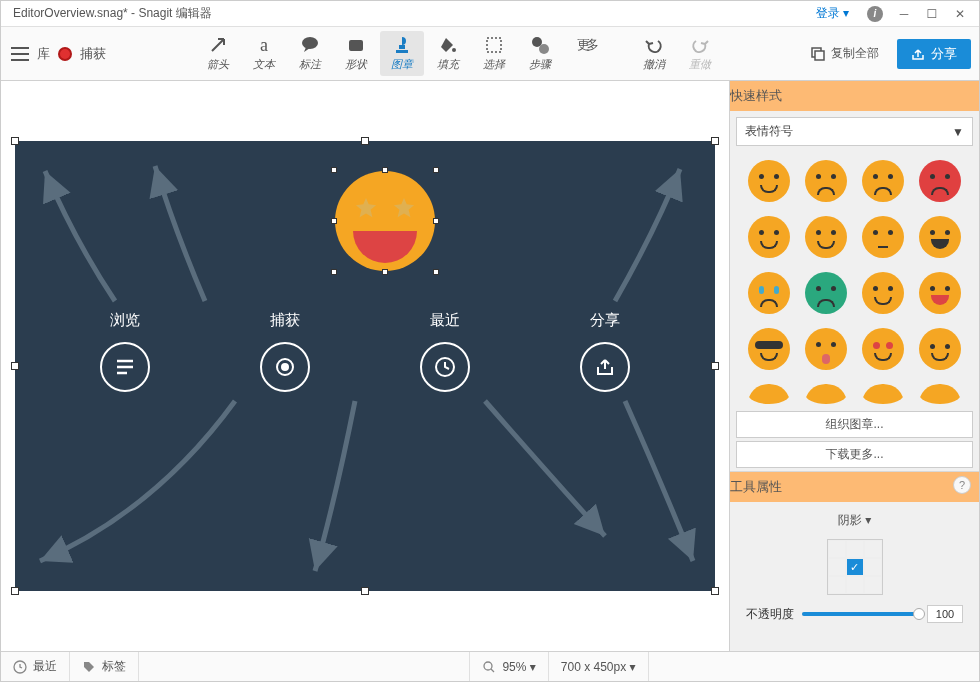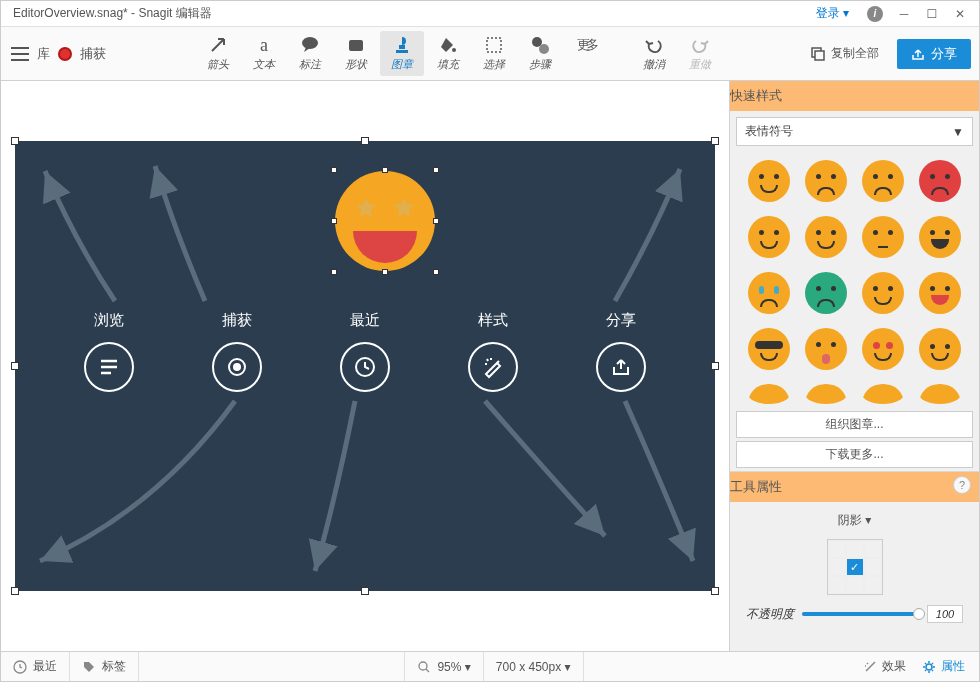--- a/index.html
+++ b/index.html
@@ -73,21 +73,21 @@
 .emoji-cell .e-mouth { position: absolute; bottom: 9px; left: 12px; width: 18px; height: 8px; border: 2px solid #333; border-top: none; border-radius: 0 0 20px 20px; }
 .emoji-cell.angry { background: #e04040; }
 .emoji-cell.teal { background: #2aa87e; }
 .panel-btn { margin: 3px 6px; background: #fff; border: 1px solid #ccc; padding: 4px; text-align: center; font-size: 12px; color: #555; }
 
 .props-body { padding: 10px; display: flex; flex-direction: column; align-items: center; gap: 10px; flex: 1; }
 .shadow-label { color: #555; font-size: 12px; }
 .shadow-grid { display: grid; grid-template-columns: repeat(3, 18px); grid-template-rows: repeat(3, 18px); border: 1px solid #ccc; }
 .shadow-grid div { border: 1px solid #eee; }
 .shadow-grid .sel { background: #1a8cd8; color: #fff; display: flex; align-items: center; justify-content: center; font-size: 11px; }
-.opacity-row { display: flex; align-items: center; gap: 8px; width: 100%; padding: 0 6px; margin-top: auto; padding-bottom: 20px; font-style: italic;}
+.opacity-row { display: flex; align-items: center; gap: 8px; width: 100%; padding: 0 6px; margin-top: auto; padding-bottom: 20px;}
 .slider-track { flex: 1; height: 4px; background: #ccc; border-radius: 2px; position: relative; }
 .slider-fill { position: absolute; height: 100%; background: #1a8cd8; border-radius: 2px; width: 100%; }
 .slider-thumb { position: absolute; right: -6px; top: -4px; width: 12px; height: 12px; border-radius: 50%; background: #fff; border: 1px solid #aaa; }
 .opacity-val { width: 36px; border: 1px solid #ccc; background: #fff; text-align: center; padding: 2px; font-size: 11px; }
 
 
 .statusbar { height: 30px; border-top: 1px solid #d0d0d0; display: flex; align-items: stretch; background: #fafafa; font-size: 12px; color: #555; }
 .sb-item { display: flex; align-items: center; gap: 6px; padding: 0 12px; border-right: 1px solid #e0e0e0; }
 .sb-spacer { flex: 1; border-right: 1px solid #e0e0e0;}
 .sb-right { display: flex; align-items: center; gap: 16px; padding: 0 14px; }
@@ -264,28 +264,20 @@
         <div class="ci">
             <span class="ci-label">最近</span>
             <span class="ci-icon">
               <svg width="24" height="24">
                 <circle cx="12" cy="12" r="9" fill="none" stroke="#fff" stroke-width="2"></circle>
                 <path d="M12 7 V12 L16 14" stroke="#fff" stroke-width="2" fill="none"></path>
               </svg>
             </span>
           </div>
         <div class="ci">
-            <span class="ci-label">样式</span>
-            <span class="ci-icon">
-              <svg width="24" height="24">
-                <path d="M5 19 L16 8 L19 11 L8 22 Z M16 8 L18 6 M6 4 L7 6 M10 3 L10 5 M4 9 L6 9" stroke="#fff" stroke-width="2" fill="none"></path>
-              </svg>
-            </span>
-          </div>
-        <div class="ci">
             <span class="ci-label">分享</span>
             <span class="ci-icon">
               <svg width="24" height="24">
                 <path d="M12 14 V5 M12 5 L8 9 M12 5 L16 9 M5 12 V19 H19 V12" stroke="#fff" stroke-width="2" fill="none"></path>
               </svg>
             </span>
           </div>
       </div>
       <div class="emoji-big">
         <div class="emoji-face">
@@ -465,28 +457,13 @@
   <div class="sb-spacer"></div>
   <div class="sb-item">
     <svg width="14" height="14">
         <circle cx="6" cy="6" r="4" fill="none" stroke="#888" stroke-width="1.3"></circle>
         <path d="M9 9 L12 12" stroke="#888" stroke-width="1.3"></path>
       </svg>
     <span>95% ▾</span>
   </div>
   <div class="sb-item">700 x 450px ▾</div>
   <div class="sb-spacer" style="border:none;"></div>
-  <div class="sb-right">
-    <div class="sb-link">
-      <svg width="14" height="14">
-          <path d="M3 11 L10 4 M10 4 L12 2 M4 3 L5 4 M2 6 L3 6" stroke="#888" stroke-width="1.5"></path>
-        </svg>
-      <span>效果</span>
-    </div>
-    <div class="sb-link blue">
-      <svg width="14" height="14">
-          <circle cx="7" cy="7" r="3" fill="none" stroke="#1a8cd8" stroke-width="1.5"></circle>
-          <path d="M7 1 V3 M7 11 V13 M1 7 H3 M11 7 H13 M3 3 L4 4 M10 10 L11 11 M3 11 L4 10 M10 4 L11 3" stroke="#1a8cd8" stroke-width="1.5"></path>
-        </svg>
-      <span>属性</span>
-    </div>
-  </div>
 </div>
 
 </body></html>

